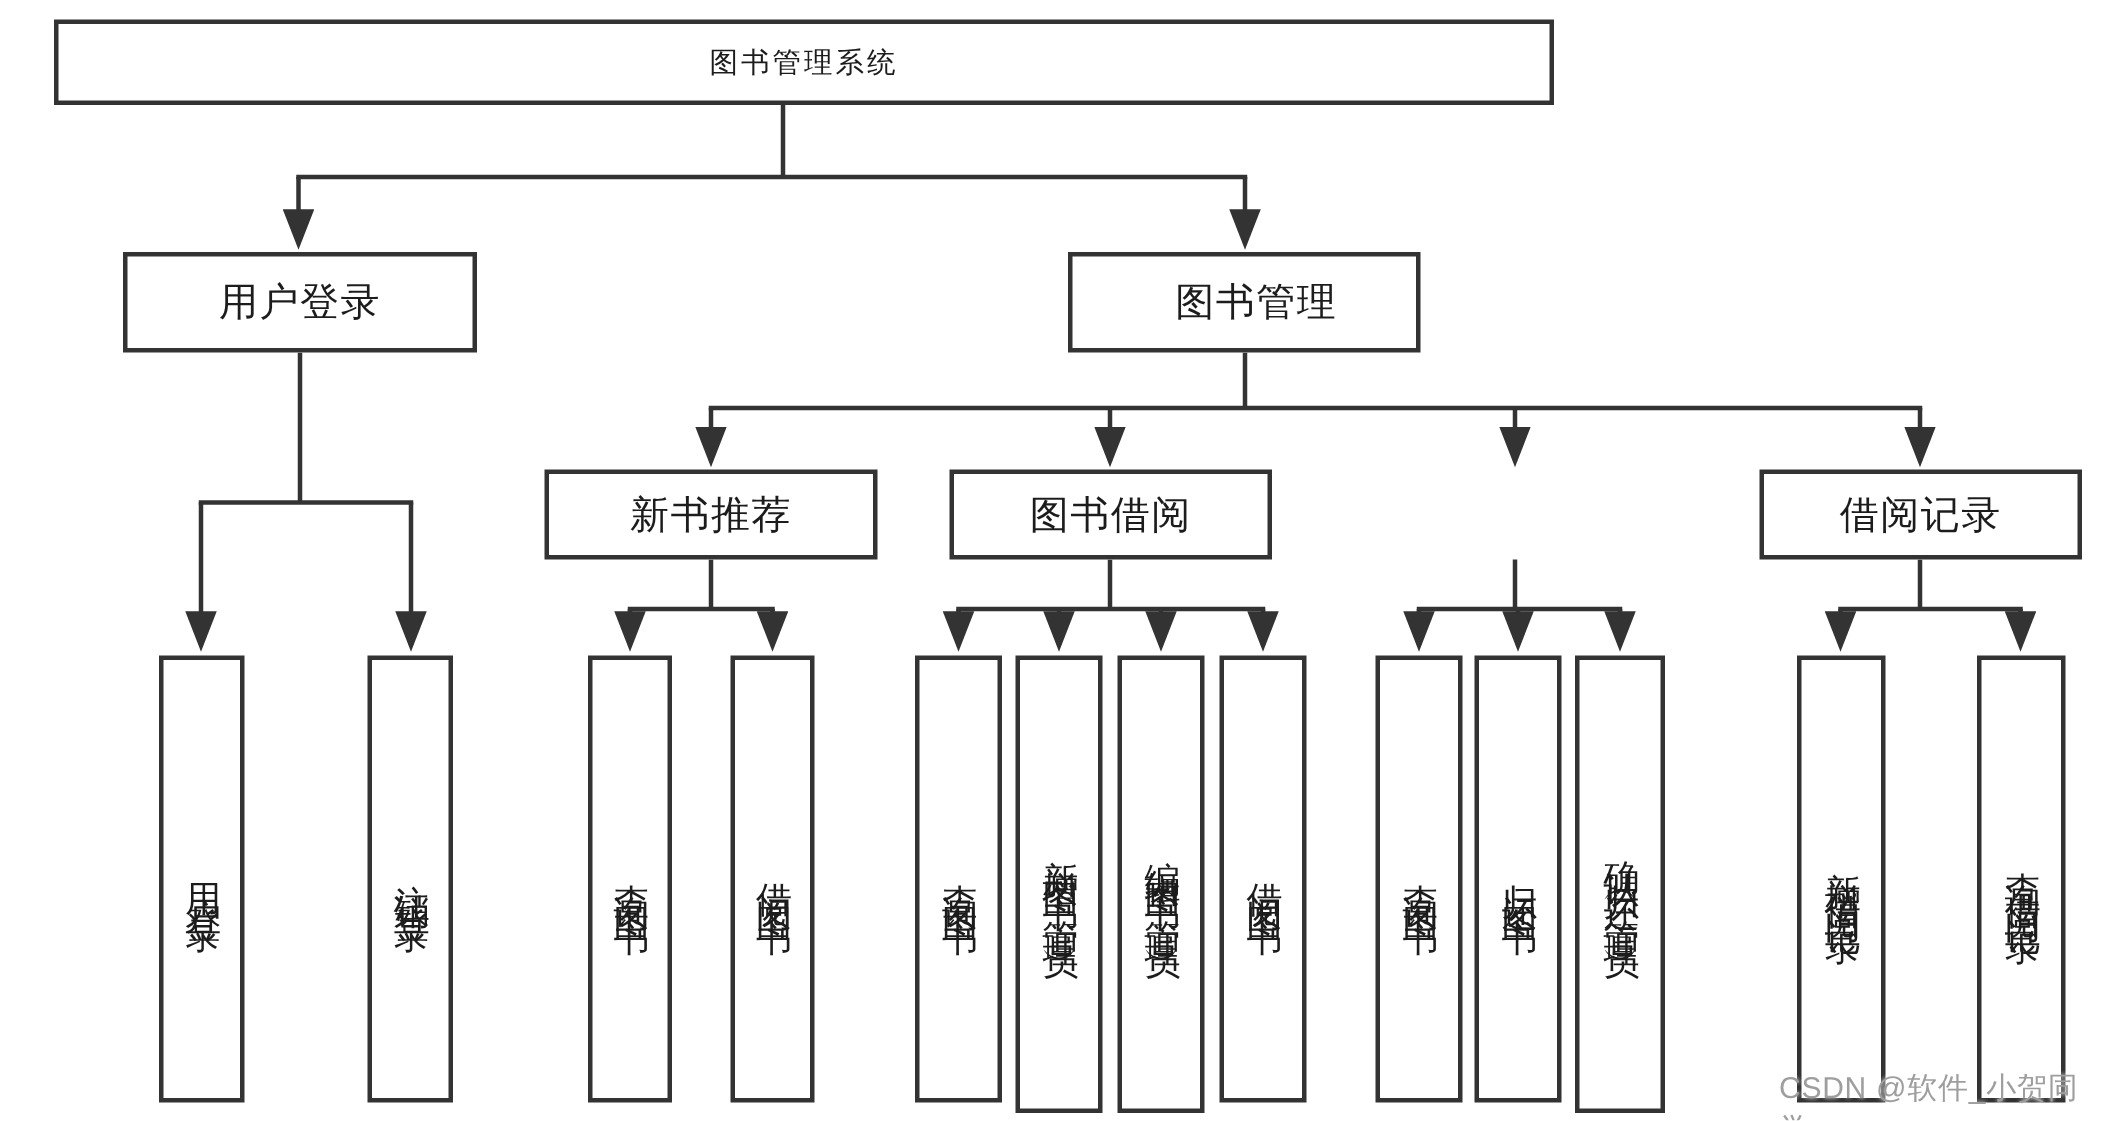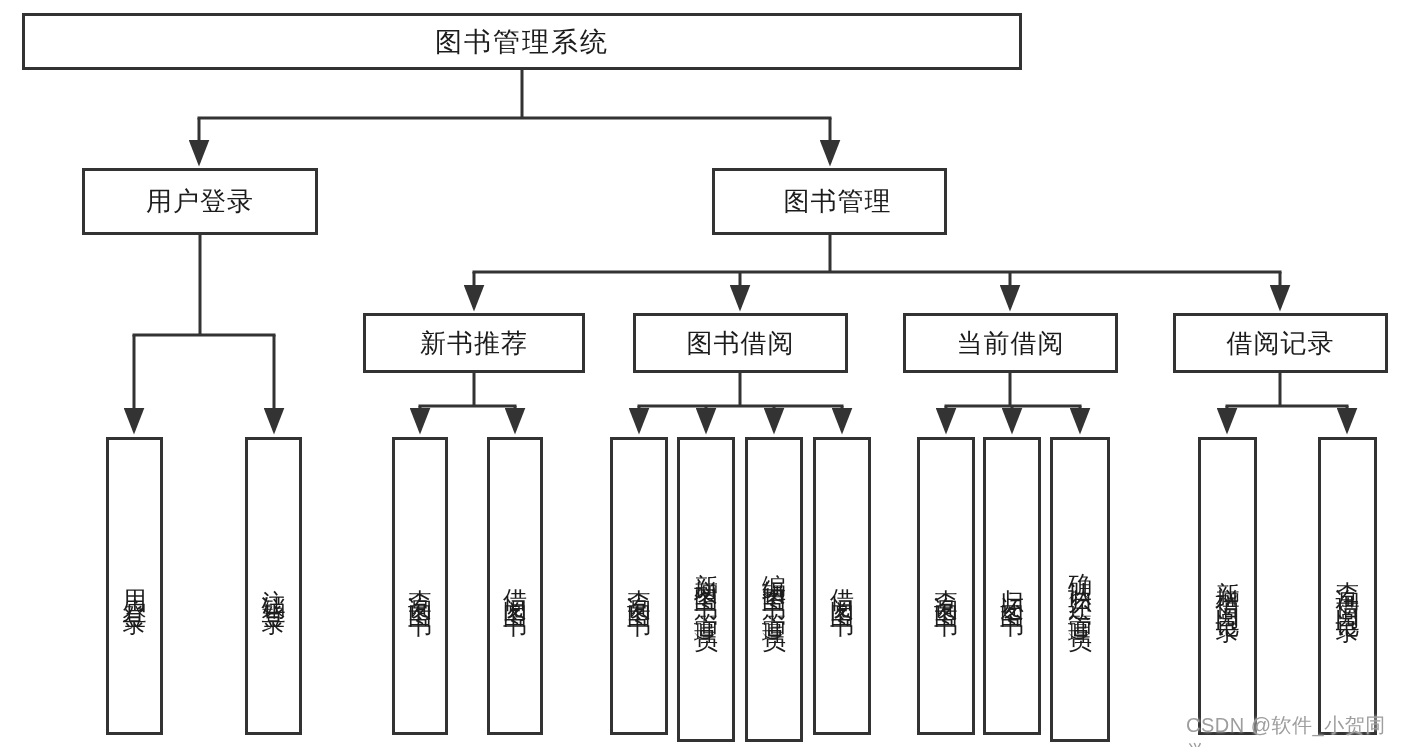--- a/index.html
+++ b/index.html
@@ -15,21 +15,21 @@
     position:absolute;
     box-sizing:border-box;
     background:#fff;
     border:3px solid #333;
     color:#1c1c1c;
     display:grid;
     place-items:center;
     white-space:nowrap;
   }
   .hbox{font-size:26px;letter-spacing:1px;}
-  .rootbox{font-size:27px;letter-spacing:2px;}
+  .rootbox{font-size:19px;letter-spacing:2px;margin-left:14px;}
   .vbox{
     font-size:24px;
     writing-mode:vertical-rl;
     text-orientation:mixed;
     letter-spacing:8px;
     line-height:1;
   }
   .watermark{
     position:absolute;
     left:1186px;top:712px;
@@ -95,21 +95,20 @@
     </g>
   </svg>
 
   <div class="box hbox rootbox" style="left:22px;top:13px;width:1000px;height:57px;">图书管理系统</div>
 
   <div class="box hbox" style="left:82px;top:168px;width:236px;height:67px;">用户登录</div>
   <div class="box hbox" style="left:712px;top:168px;width:235px;height:67px;padding-left:16px;">图书管理</div>
 
   <div class="box hbox" style="left:633px;top:313px;width:215px;height:60px;">图书借阅</div>
   <div class="box hbox" style="left:363px;top:313px;width:222px;height:60px;">新书推荐</div>
-  <div class="box hbox" style="left:903px;top:313px;width:215px;height:60px;">当前借阅</div>
   <div class="box hbox" style="left:1173px;top:313px;width:215px;height:60px;">借阅记录</div>
 
   <div class="box vbox" style="left:106px;top:437px;width:57px;height:298px;">用户登录</div>
   <div class="box vbox" style="left:245px;top:437px;width:57px;height:298px;">注销登录</div>
 
   <div class="box vbox" style="left:392px;top:437px;width:56px;height:298px;">查询图书</div>
   <div class="box vbox" style="left:487px;top:437px;width:56px;height:298px;">借阅图书</div>
 
   <div class="box vbox" style="left:610px;top:437px;width:58px;height:298px;">查询图书</div>
   <div class="box vbox" style="left:677px;top:437px;width:58px;height:305px;">新增图书（管理员）</div>

